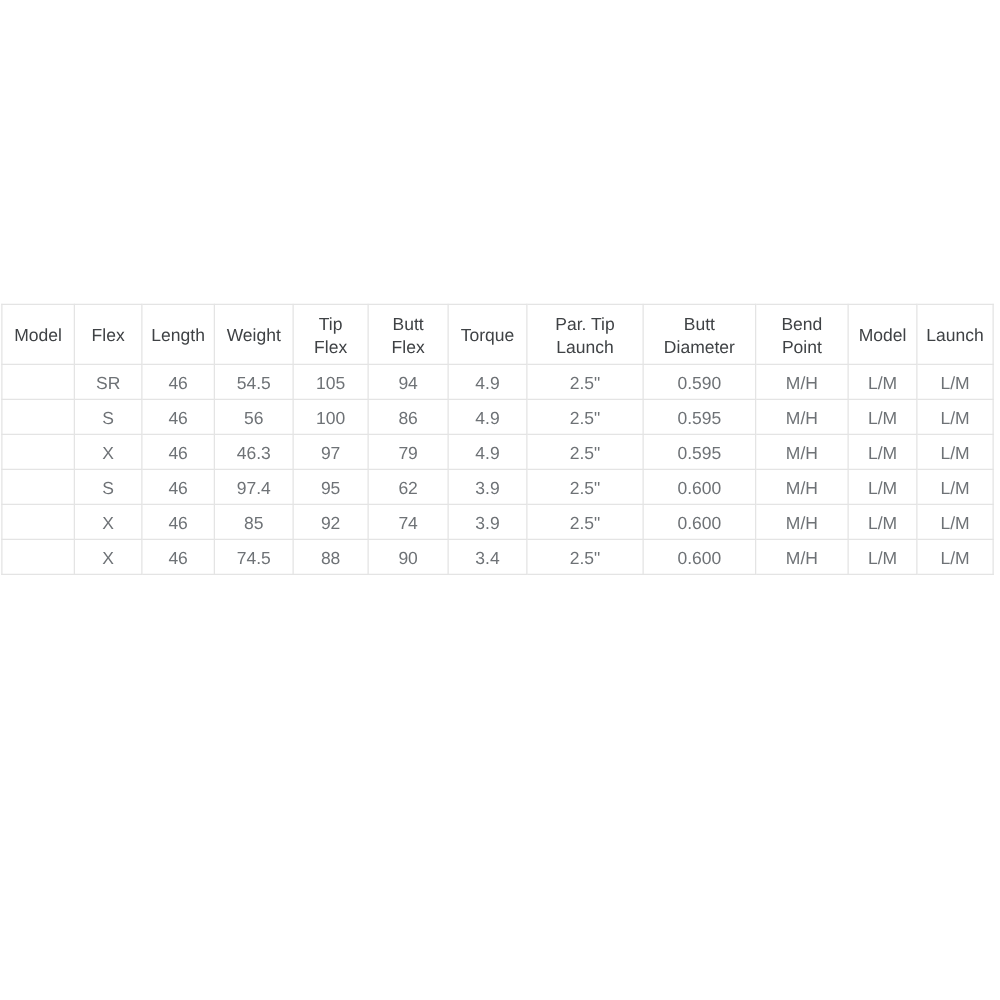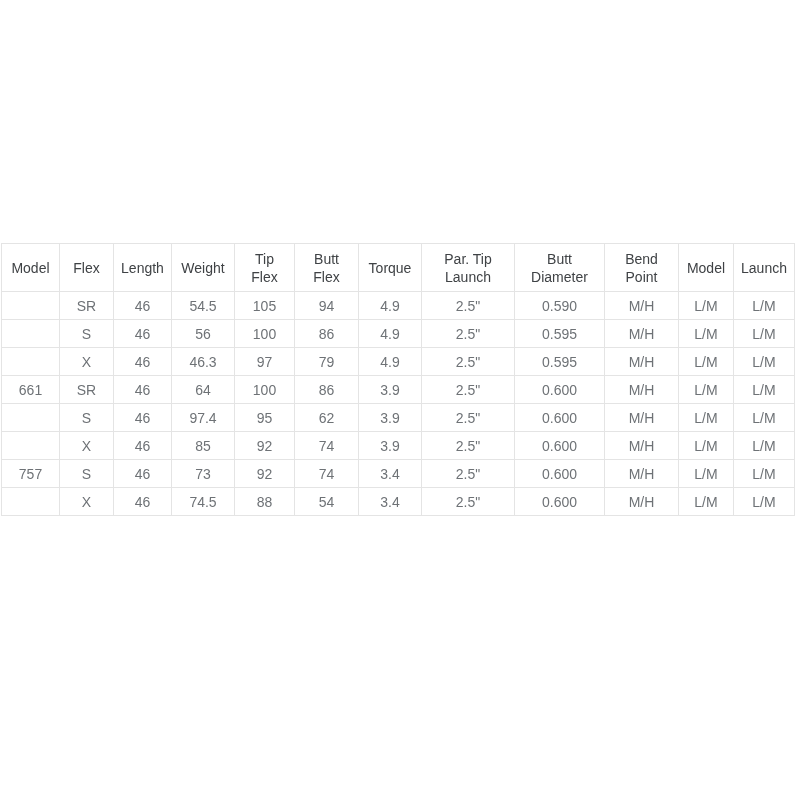--- a/index.html
+++ b/index.html
@@ -129,34 +129,20 @@
           <td>97</td>
           <td>79</td>
           <td>4.9</td>
           <td>2.5"</td>
           <td>0.595</td>
           <td>M/H</td>
           <td>L/M</td>
           <td>L/M</td>
         </tr>
         <tr>
-          <td>661</td>
-          <td>SR</td>
-          <td>46</td>
-          <td>64</td>
-          <td>100</td>
-          <td>86</td>
-          <td>3.9</td>
-          <td>2.5"</td>
-          <td>0.600</td>
-          <td>M/H</td>
-          <td>L/M</td>
-          <td>L/M</td>
-        </tr>
-        <tr>
           <td></td>
           <td>S</td>
           <td>46</td>
           <td>97.4</td>
           <td>95</td>
           <td>62</td>
           <td>3.9</td>
           <td>2.5"</td>
           <td>0.600</td>
           <td>M/H</td>
@@ -171,40 +157,26 @@
           <td>92</td>
           <td>74</td>
           <td>3.9</td>
           <td>2.5"</td>
           <td>0.600</td>
           <td>M/H</td>
           <td>L/M</td>
           <td>L/M</td>
         </tr>
         <tr>
-          <td>757</td>
-          <td>S</td>
-          <td>46</td>
-          <td>73</td>
-          <td>92</td>
-          <td>74</td>
-          <td>3.4</td>
-          <td>2.5"</td>
-          <td>0.600</td>
-          <td>M/H</td>
-          <td>L/M</td>
-          <td>L/M</td>
-        </tr>
-        <tr>
           <td></td>
           <td>X</td>
           <td>46</td>
           <td>74.5</td>
           <td>88</td>
-          <td>54</td>
+          <td>90</td>
           <td>3.4</td>
           <td>2.5"</td>
           <td>0.600</td>
           <td>M/H</td>
           <td>L/M</td>
           <td>L/M</td>
         </tr>
       </tbody>
   </table>
 </div>

